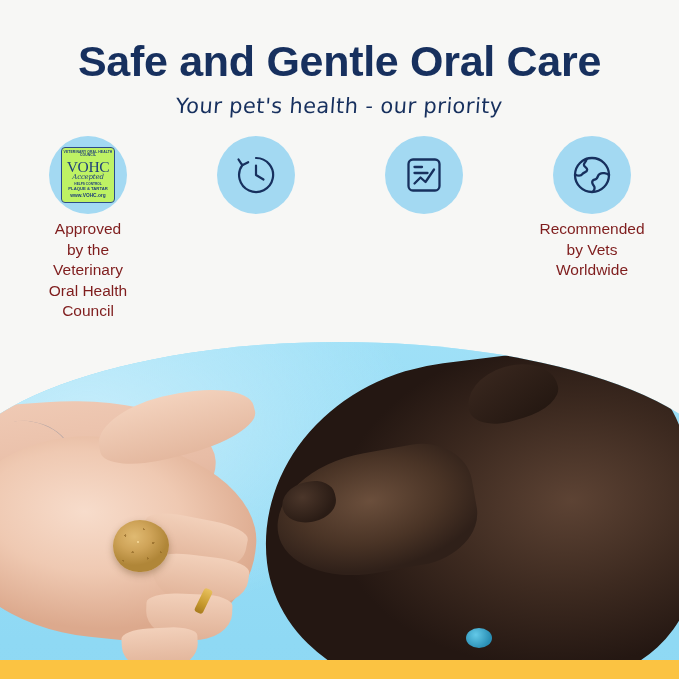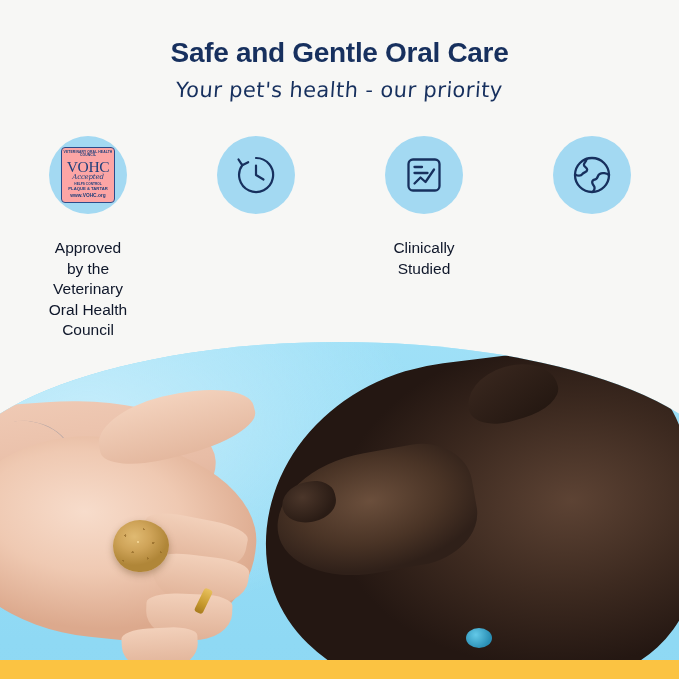--- a/index.html
+++ b/index.html
@@ -25,21 +25,21 @@
     left: 0;
     top: 0;
     width: 679px;
     text-align: center;
   }
   .headline {
     margin: 0;
     padding-top: 38px;
     font-family: "Liberation Sans", sans-serif;
     font-weight: bold;
-    font-size: 28px;
+    font-size: 43px;
     letter-spacing: -0.3px;
     color: #17305e;
     line-height: 1.1;
   }
   .subhead {
     margin: 0;
     padding-top: 9px;
     font-family: "DejaVu Sans", sans-serif;
     font-size: 21px;
     font-weight: 400;
@@ -72,36 +72,36 @@
     background: #a3d9f2;
     display: flex;
     align-items: center;
     justify-content: center;
     flex: none;
   }
   .icon-circle svg {
     display: block;
   }
   .feature-label {
-    margin-top: 24px;
+    margin-top: 5px;
     font-family: "Liberation Sans", sans-serif;
     font-size: 15.5px;
     line-height: 1.33;
-    color: #0f172a;
+    color: #7f1d1d;
     text-align: center;
     white-space: pre-line;
   }
 
   
   .vohc-seal {
     width: 54px;
     height: 56px;
     border: 1.4px solid #2b4b8a;
     border-radius: 4px;
-    background: #fca5a5;
+    background: #bef264;
     display: flex;
     flex-direction: column;
     align-items: center;
     justify-content: center;
     color: #1f3f7a;
     line-height: 1;
     box-sizing: border-box;
     padding: 2px 1px;
   }
   .vohc-top {
@@ -368,32 +368,33 @@
 
     <div class="feature">
       <div class="icon-circle">
         <svg width="46" height="46" viewBox="0 0 46 46" fill="none" stroke="#17305e" stroke-width="2.3" stroke-linecap="round" stroke-linejoin="round">
           <rect x="7.5" y="7.5" width="31" height="31" rx="4.5"></rect>
           <path d="M13.5 15 H21"></path>
           <path d="M13.5 21 H26.5"></path>
           <path d="M13.5 31.5 L19.5 25.5 L24.5 30 L33 17.5"></path>
         </svg>
       </div>
-      <div class="feature-label">Clinically
-Studied</div>
     </div>
 
     <div class="feature">
       <div class="icon-circle">
         <svg width="46" height="46" viewBox="0 0 46 46" fill="none" stroke="#17305e" stroke-width="2.3" stroke-linecap="round" stroke-linejoin="round">
           <circle cx="23" cy="23" r="17"></circle>
           <path d="M17.5 6.9c0 3-2.6 3.4-2.6 5.8 0 2.4 3.3 2.4 3.3 5.1 0 2.7-3.6 2.2-4.9 4.3-1.3 2.1-5 1.5-6.8 0.7"></path>
           <path d="M40 23c-2.4-1.8-6.8-2.6-9.3-1.1-2.5 1.5-1.6 4-3.6 5.1-2 1.1-3.9 0.6-3.9 3.3 0 2.7 2.4 3.1 2.4 5.6 0 1.5-0.7 2.7-1.6 3.6"></path>
         </svg>
       </div>
+      <div class="feature-label">Recommended
+by Vets
+Worldwide</div>
     </div>
 
   </div>
 
   <div class="photo">
     <div class="photo-bg">
       <div class="photo-grad"></div>
 
       <div class="dog-head"></div>
       <div class="dog-ear"></div>

